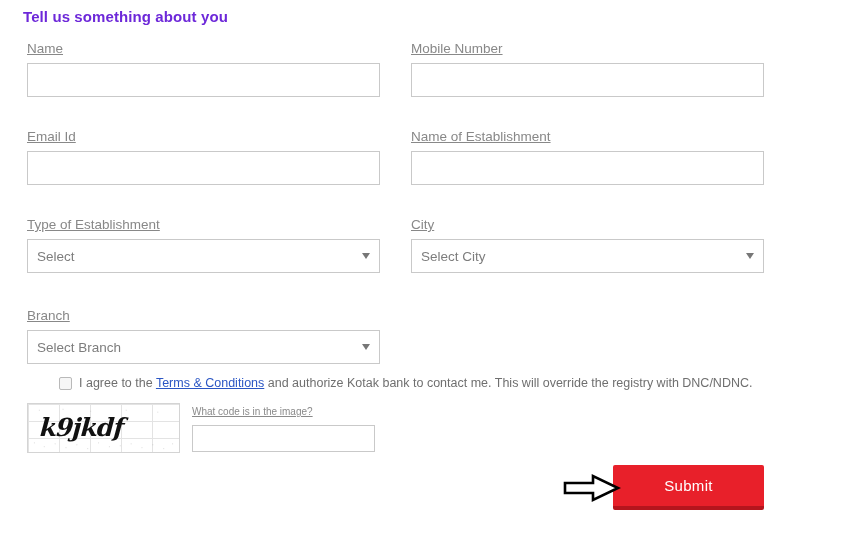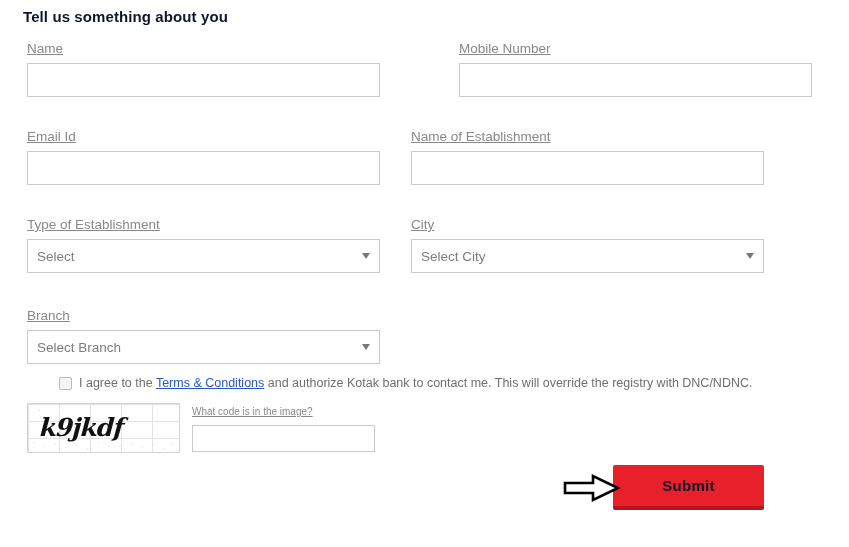--- a/index.html
+++ b/index.html
@@ -24,21 +24,21 @@
     background: #fff;
   }
 
   
   .form-heading {
     position: absolute;
     left: 23px;
     top: 8px;
     font-size: 15px;
     font-weight: bold;
-    color: #0f172a;
+    color: #6d28d9;
     letter-spacing: 0.1px;
     white-space: nowrap;
   }
 
   
   .field {
     position: absolute;
   }
   .field-label {
     font-size: 13.5px;
@@ -87,21 +87,21 @@
     top: 50%;
     transform: translateY(-50%);
     width: 0; height: 0;
     border-left: 4.5px solid transparent;
     border-right: 4.5px solid transparent;
     border-top: 6px solid #777777;
   }
 
   
   #field-name        { left: 27px;  top: 41px;  width: 353px; }
-  #field-mobile      { left: 411px; top: 41px;  width: 353px; margin-left: 48px; }
+  #field-mobile      { left: 411px; top: 41px;  width: 353px; }
   #field-email       { left: 27px;  top: 129px; width: 353px; }
   #field-establish   { left: 411px; top: 129px; width: 353px; }
   #field-type        { left: 27px;  top: 217px; width: 353px; }
   #field-city        { left: 411px; top: 217px; width: 353px; }
   #field-branch      { left: 27px;  top: 308px; width: 353px; }
 
   
   .consent-row {
     position: absolute;
     left: 27px;
@@ -179,23 +179,23 @@
   
   .submit-button {
     position: absolute;
     left: 613px;
     top: 465px;
     width: 151px;
     height: 45px;
     background: #e8202a;
     border: none;
     border-bottom: 4px solid #b5151d;
-    color: #0f172a;
+    color: #ffffff;
     font-size: 15px;
-    font-weight: bold;
+    font-weight: normal;
     font-family: "Liberation Sans", sans-serif;
     letter-spacing: 0.3px;
     cursor: pointer;
     border-radius: 2px;
     padding: 0;
   }
 
   .pointer-arrow {
     position: absolute;
     left: 563px;

